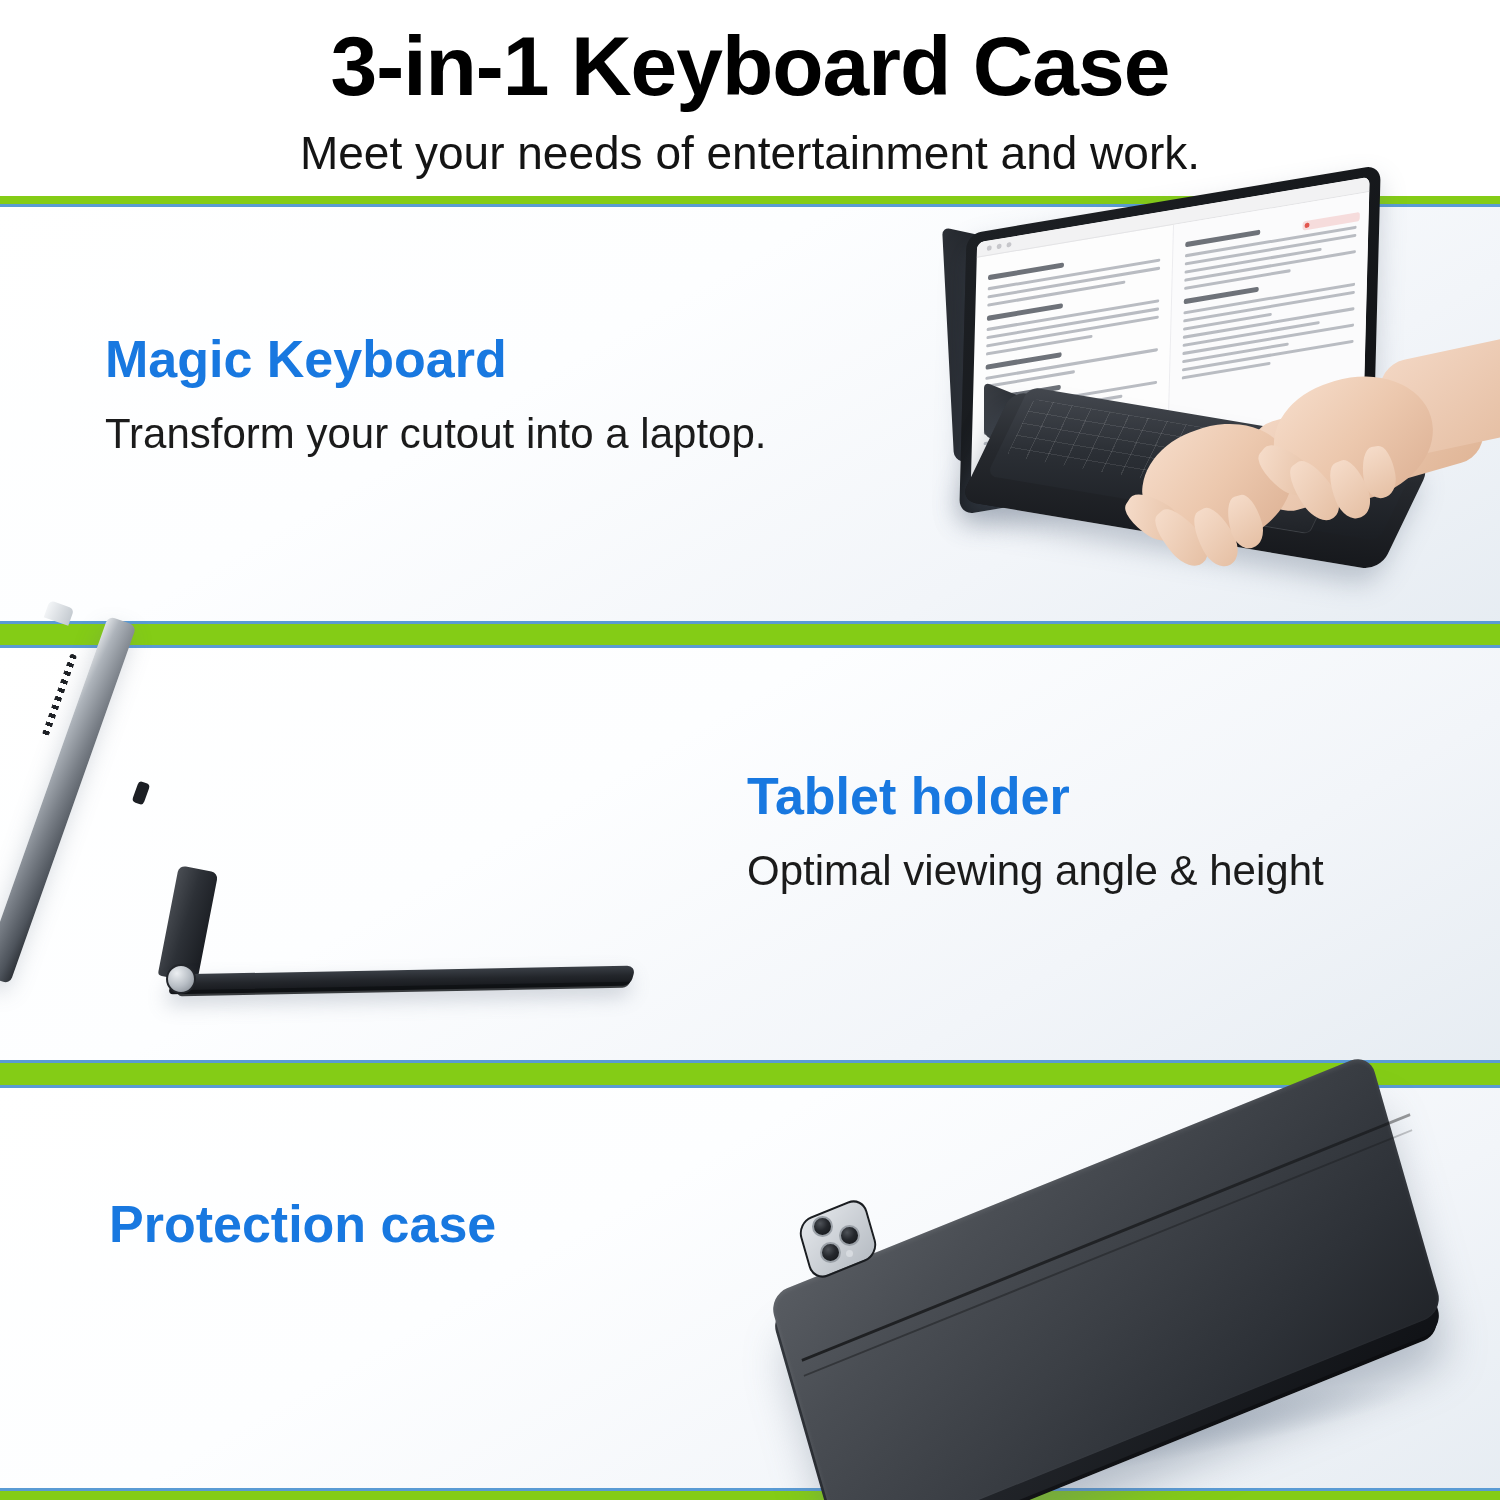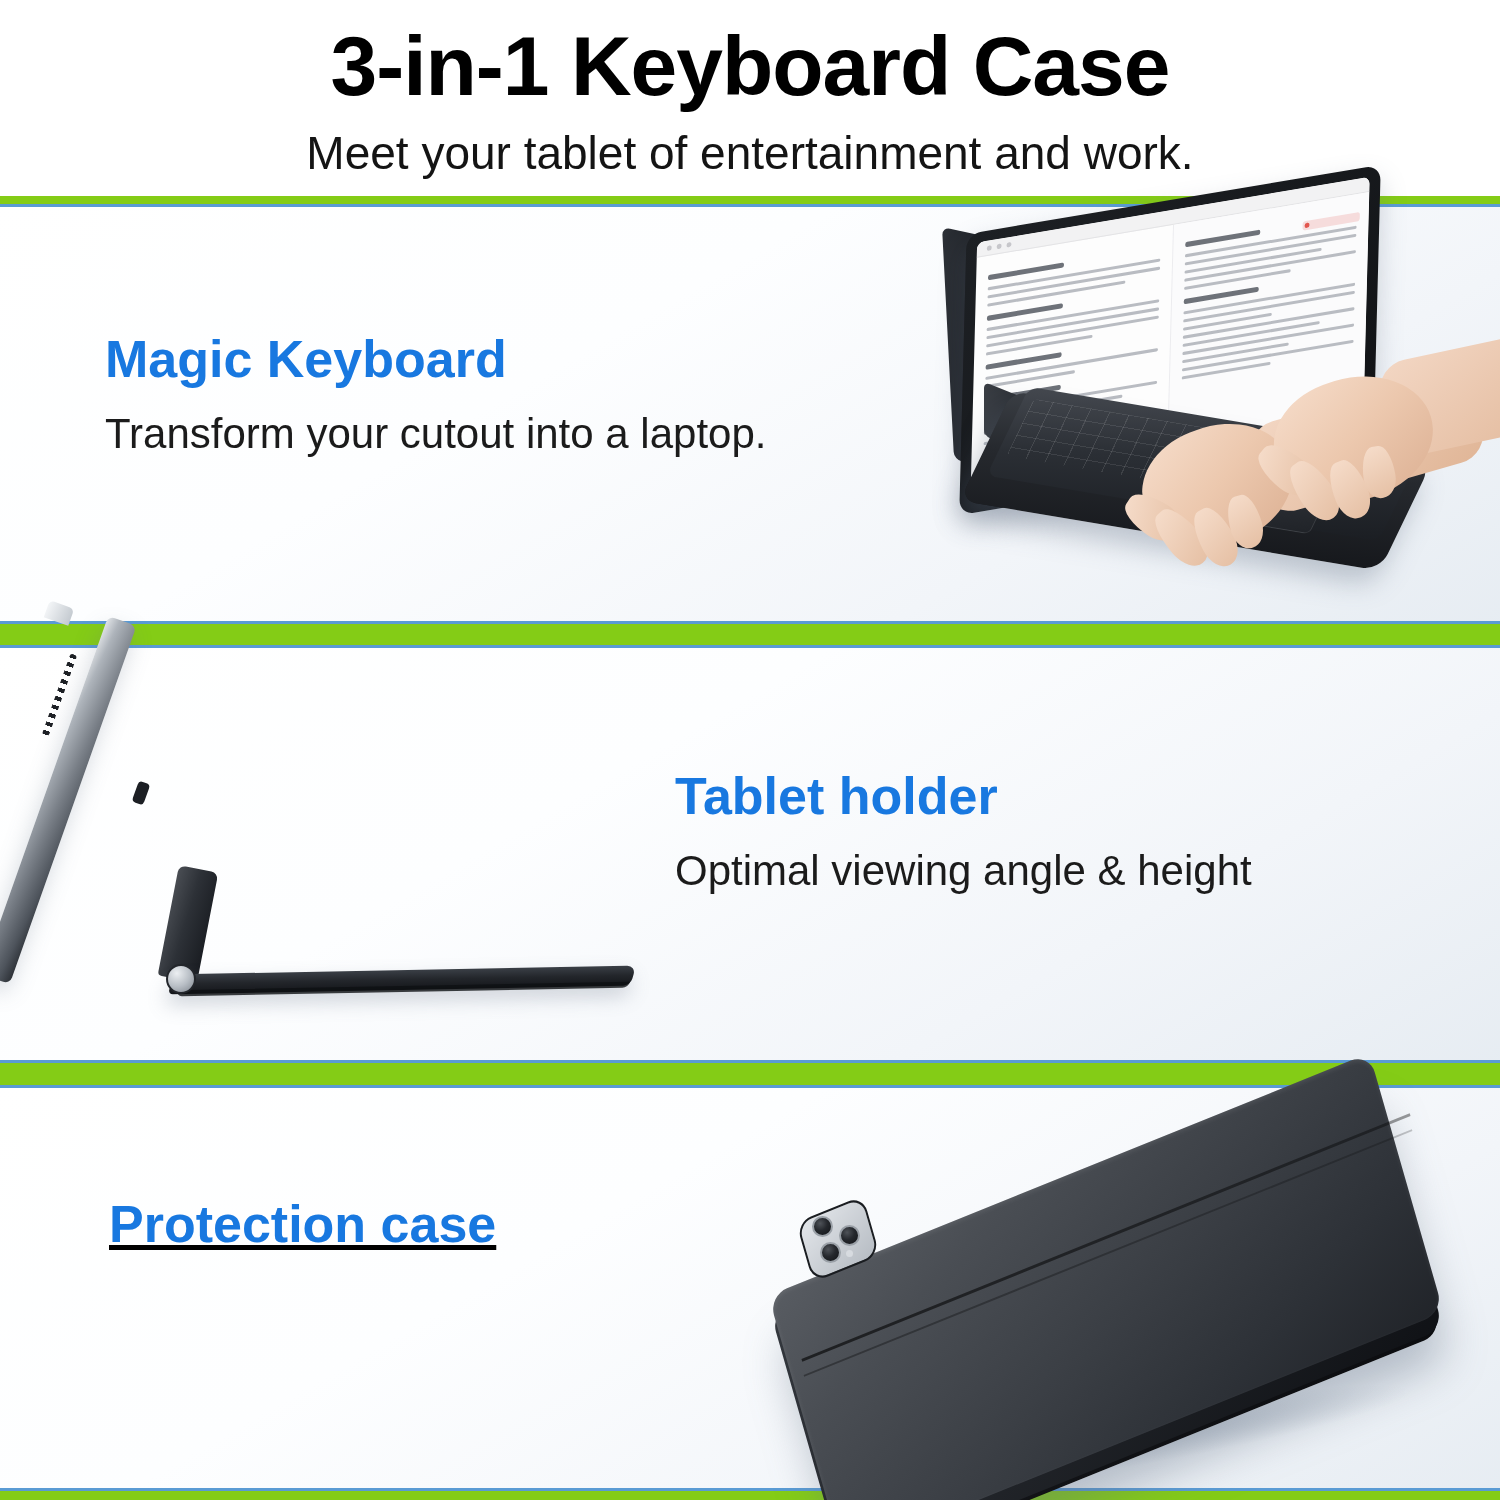--- a/index.html
+++ b/index.html
@@ -43,22 +43,22 @@
   .phead{
     font-size:52px; font-weight:700; color:#1878e0; line-height:1;
     white-space:nowrap;
   }
   .psub{
     font-size:42px; font-weight:400; color:#1b1b1b; line-height:1;
     padding-top:28px; white-space:nowrap;
   }
 
   #t1{ left:138px; top:126px; }
-  #t2{ left:708px; top:122px; }
-  #t3{ left:142px; top:110px;text-decoration:underline; }
+  #t2{ left:780px; top:122px; }
+  #t3{ left:142px; top:110px; }
 
   
   .art{ position:absolute; top:0; left:0; width:1500px; height:1500px;
         pointer-events:none; }
 
   
   .kb-scene{ position:absolute; left:900px; top:190px; width:600px; height:450px; }
 
   .kb-base{
     position:absolute; left:86px; top:232px; width:420px; height:118px;
@@ -276,21 +276,21 @@
     transform:rotate(-10deg);
   }
 </style>
 </head>
 <body>
 
 <div id="stage">
 
   <div class="header">
     <div class="title">3-in-1 Keyboard Case</div>
-    <div class="subtitle">Meet your tablet of entertainment and work.</div>
+    <div class="subtitle">Meet your needs of entertainment and work.</div>
   </div>
 
   <div class="panel" id="panel1">
     <div class="ptext" id="t1">
       <div class="phead">Magic Keyboard</div>
       <div class="psub">Transform your cutout into a laptop.</div>
     </div>
   </div>
 
   <div class="panel" id="panel2">

